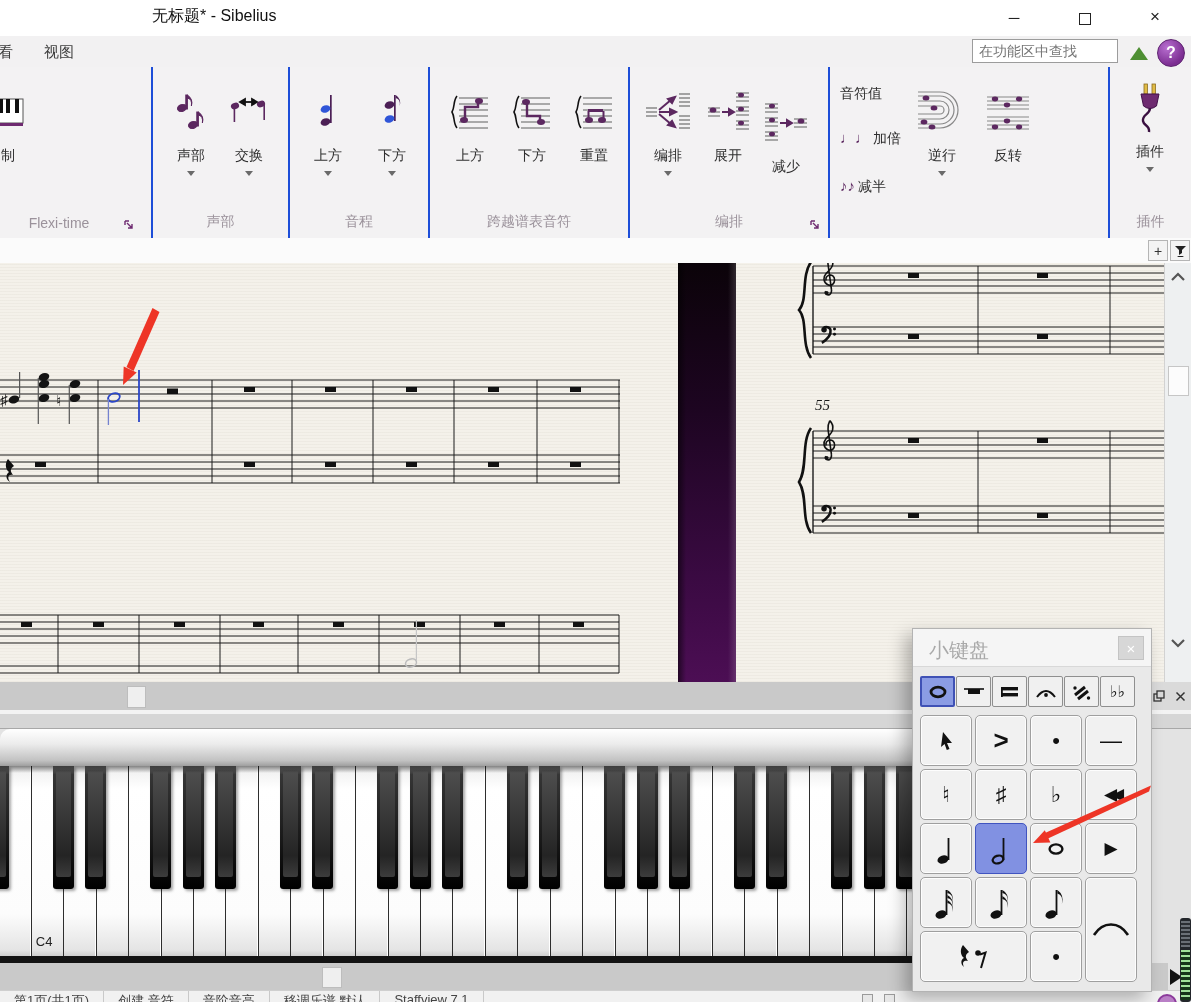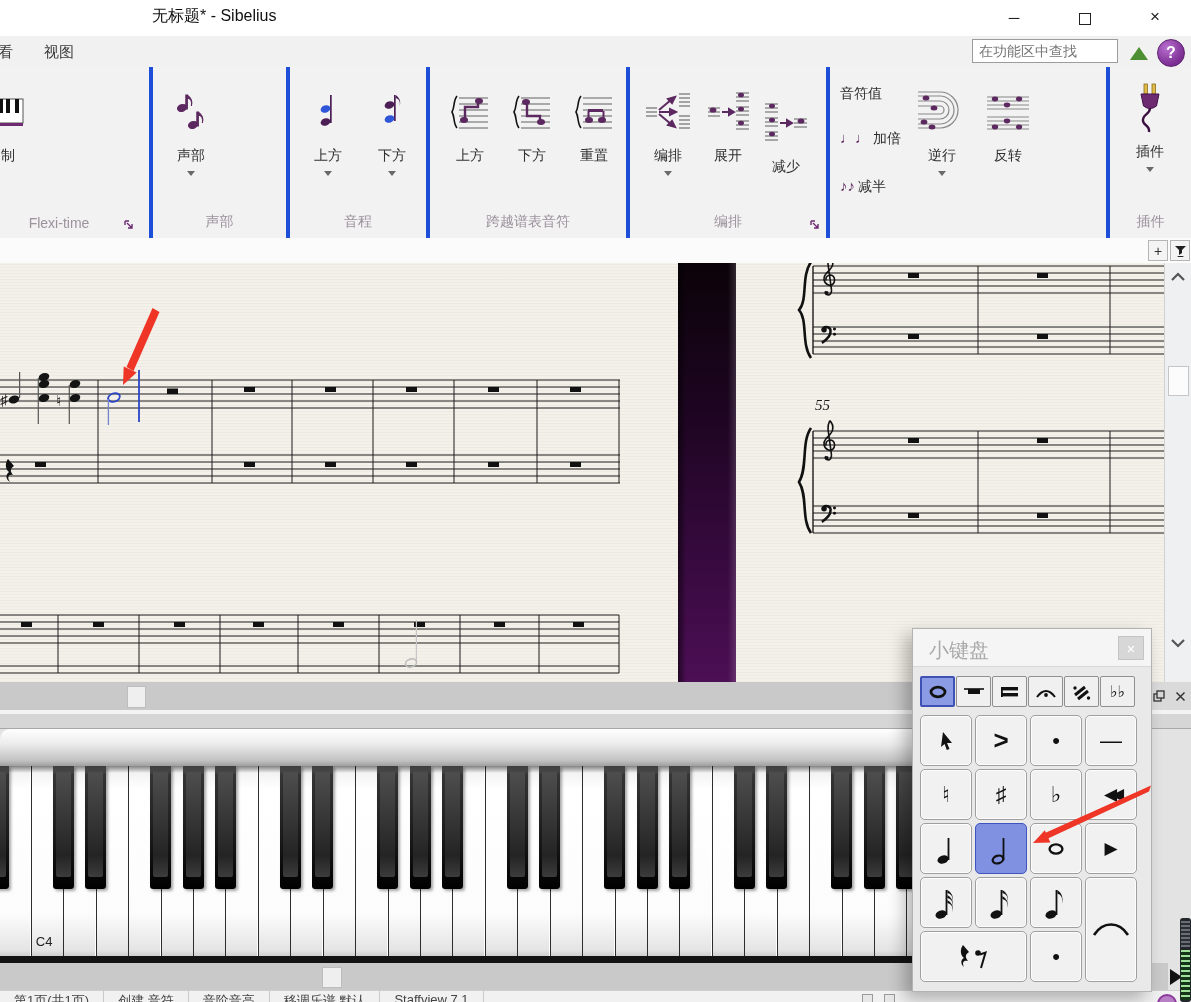--- a/index.html
+++ b/index.html
@@ -16,21 +16,21 @@
   .tabbar{position:absolute;left:0;top:36px;width:1191px;height:31px;background:#f2f1f2;border-bottom:1px solid #dcdadc;}
   .rtab{position:absolute;top:4px;font-size:15px;color:#3c3c3c;padding:3px 6px;}
   .rtab.partial{left:-8px;} .rtab.view{left:38px;}
   .searchbox{position:absolute;left:972px;top:3px;width:146px;height:24px;background:#fff;border:1px solid #9c9c9c;font-size:14px;color:#8d8d8d;padding:3px 6px;box-sizing:border-box;font-family:inherit;}
   .gotri{position:absolute;left:1130px;top:11px;width:0;height:0;border-left:9px solid transparent;border-right:9px solid transparent;border-bottom:13px solid #4e8f33;}
   .helpbtn{position:absolute;left:1157px;top:3px;width:26px;height:26px;border-radius:50%;
     background:radial-gradient(circle at 35% 30%,#b86fd0,#7b2d91 70%);border:1px solid #5e2370;
     color:#fff;font-weight:bold;font-size:16px;display:flex;align-items:center;justify-content:center;}
   
   .ribbon{position:absolute;left:0;top:67px;width:1191px;height:171px;background:#f3f2f3;border-bottom:1px solid #cfcdcf;}
-  .rgroup{position:absolute;top:0;height:171px;border-right:4px solid #1d4ed8;box-sizing:border-box;}
+  .rgroup{position:absolute;top:0;height:171px;border-right:2px solid #1d4ed8;box-sizing:border-box;}
   .glabel{position:absolute;bottom:7px;left:0;width:100%;text-align:center;color:#9b929b;font-size:14px;white-space:nowrap;}
   .rbtn{position:absolute;text-align:center;font-size:14px;color:#2f2f2f;}
   .rbtn .ric{display:flex;align-items:center;justify-content:center;height:62px;}
   .rbtn .rlb{margin-top:4px;white-space:nowrap;}
   .dd{width:0;height:0;border:4px solid transparent;border-top:5px solid #6a6a6a;margin:6px auto 0;}
   .launcher{position:absolute;bottom:6px;width:14px;height:14px;}
   .minirow{position:absolute;left:10px;font-size:14px;color:#2f2f2f;white-space:nowrap;}
   .pnotes{color:#5c2860;font-size:15px;margin-right:3px;}
   
   .tabstrip{position:absolute;left:0;top:238px;width:1191px;height:25px;background:#fbfbfb;border-bottom:1px solid #dedede;}
@@ -161,20 +161,39 @@
               <ellipse cx="9" cy="16" rx="4.6" ry="3.4" transform="rotate(-18 9 16)"></ellipse>
               <rect x="12.8" y="3" width="1.6" height="14"></rect>
         <path d="M14.4,3 q6,4 4,11 q1,-7 -4,-8 z"></path>
         <ellipse cx="20" cy="33" rx="4.6" ry="3.4" transform="rotate(-18 20 33)"></ellipse>
               <rect x="23.8" y="20" width="1.6" height="14"></rect>
         <path d="M25.4,20 q6,4 4,11 q1,-7 -4,-8 z"></path>
             </g>
           </svg>
         </div>
       <div class="rlb">声部</div>
+        <div class="dd"></div>
+    </div>
+    <div class="rbtn" style="left:70px;top:14px;width:52px">
+      <div class="ric">
+          <svg width="44" height="40" viewBox="0 0 44 40">
+        <g fill="#5c2860">
+              <ellipse cx="8" cy="14" rx="4.2" ry="3.2" transform="rotate(-18 8 14)"></ellipse>
+              <rect x="6.6" y="14" width="1.6" height="16"></rect>
+        <ellipse cx="34" cy="12" rx="4.2" ry="3.2" transform="rotate(-18 34 12)"></ellipse>
+              <rect x="36.4" y="12" width="1.6" height="16"></rect>
+            </g>
+        <g stroke="#111" stroke-width="1.8" fill="#111">
+              <line x1="15" y1="10" x2="28" y2="10"></line>
+              <polygon points="13,10 18,7 18,13"></polygon>
+              <polygon points="30,10 25,7 25,13"></polygon>
+            </g>
+          </svg>
+        </div>
+      <div class="rlb">交换</div>
         <div class="dd"></div>
     </div>
     <div class="glabel">声部</div>
   </div>
 
   <div class="rgroup" style="left:290px;width:140px">
     <div class="rbtn" style="left:12px;top:14px;width:52px">
       <div class="ric">
           <svg width="24" height="42" viewBox="0 0 24 42">
         <rect x="14" y="4" width="1.7" height="28" fill="#4b1f55"></rect>

